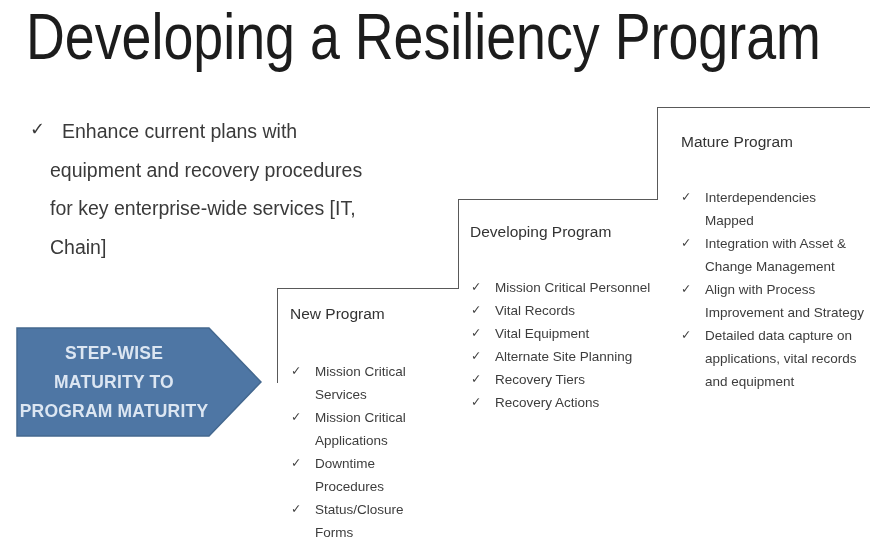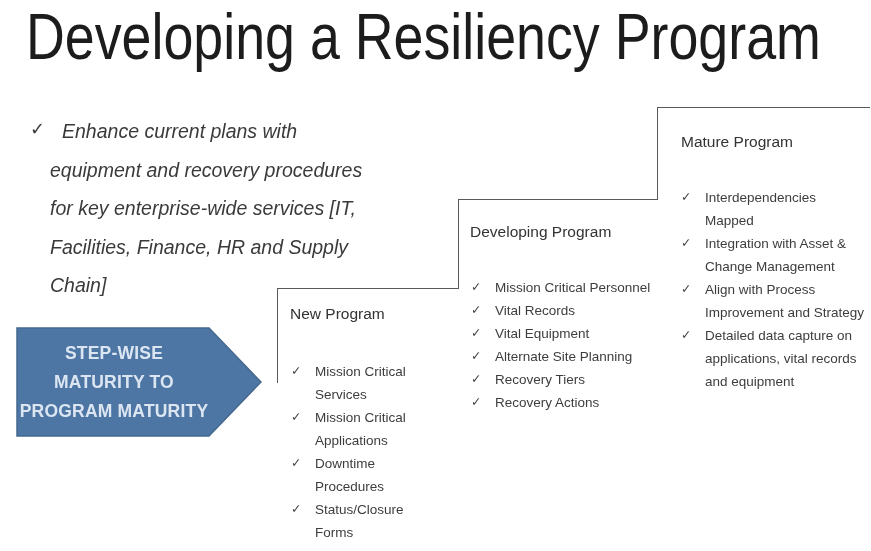--- a/index.html
+++ b/index.html
@@ -13,21 +13,21 @@
   .title {
     position:absolute; left:26px; top:0px; margin:0;
     font-size:64px; line-height:74px; font-weight:300; color:#1c1c1c;
     white-space:nowrap; transform:scaleX(0.84); transform-origin:0 0;
   }
 
   
   .intro { position:absolute; left:30px; top:112px; width:410px; color:#3a3a3a; }
   .intro-check { position:absolute; left:0; top:6px; font-size:18px; color:#3a3a3a; }
   .intro-lines { margin-left:20px; font-size:19.5px; }
-  .intro-line { line-height:38.5px; white-space:nowrap;font-style:italic; }
+  .intro-line { line-height:38.5px; white-space:nowrap; }
   .intro-line.first { text-indent:12px; }
 
   
   .arrow-wrap { position:absolute; left:16px; top:327px; width:246px; height:116px; }
   .arrow-svg { position:absolute; left:0; top:0; }
   .arrow-label {
     position:absolute; left:0; top:0; width:196px; height:110px;
     display:flex; flex-direction:column; justify-content:center;
     text-align:center; font-weight:bold; font-size:17.5px; line-height:29px;
     color:#dce6f2; letter-spacing:0.2px;
@@ -60,21 +60,20 @@
 <div class="slide">
 
   <h1 class="title">Developing a Resiliency Program</h1>
 
   <div class="intro">
     <span class="intro-check">✓</span>
     <div class="intro-lines">
       <div class="intro-line first">Enhance current plans with</div>
       <div class="intro-line">equipment and recovery procedures</div>
       <div class="intro-line">for key enterprise-wide services [IT,</div>
-      <div class="intro-line">Facilities, Finance, HR and Supply</div>
       <div class="intro-line">Chain]</div>
     </div>
   </div>
 
   <div class="arrow-wrap">
     <svg class="arrow-svg" width="246" height="110" viewBox="0 0 246 110">
       <polygon points="1,1 193,1 245,55 193,109 1,109" fill="#4e76a4" stroke="#44688f" stroke-width="1.5"></polygon>
     </svg>
     <div class="arrow-label">
       <div>STEP-WISE</div>

